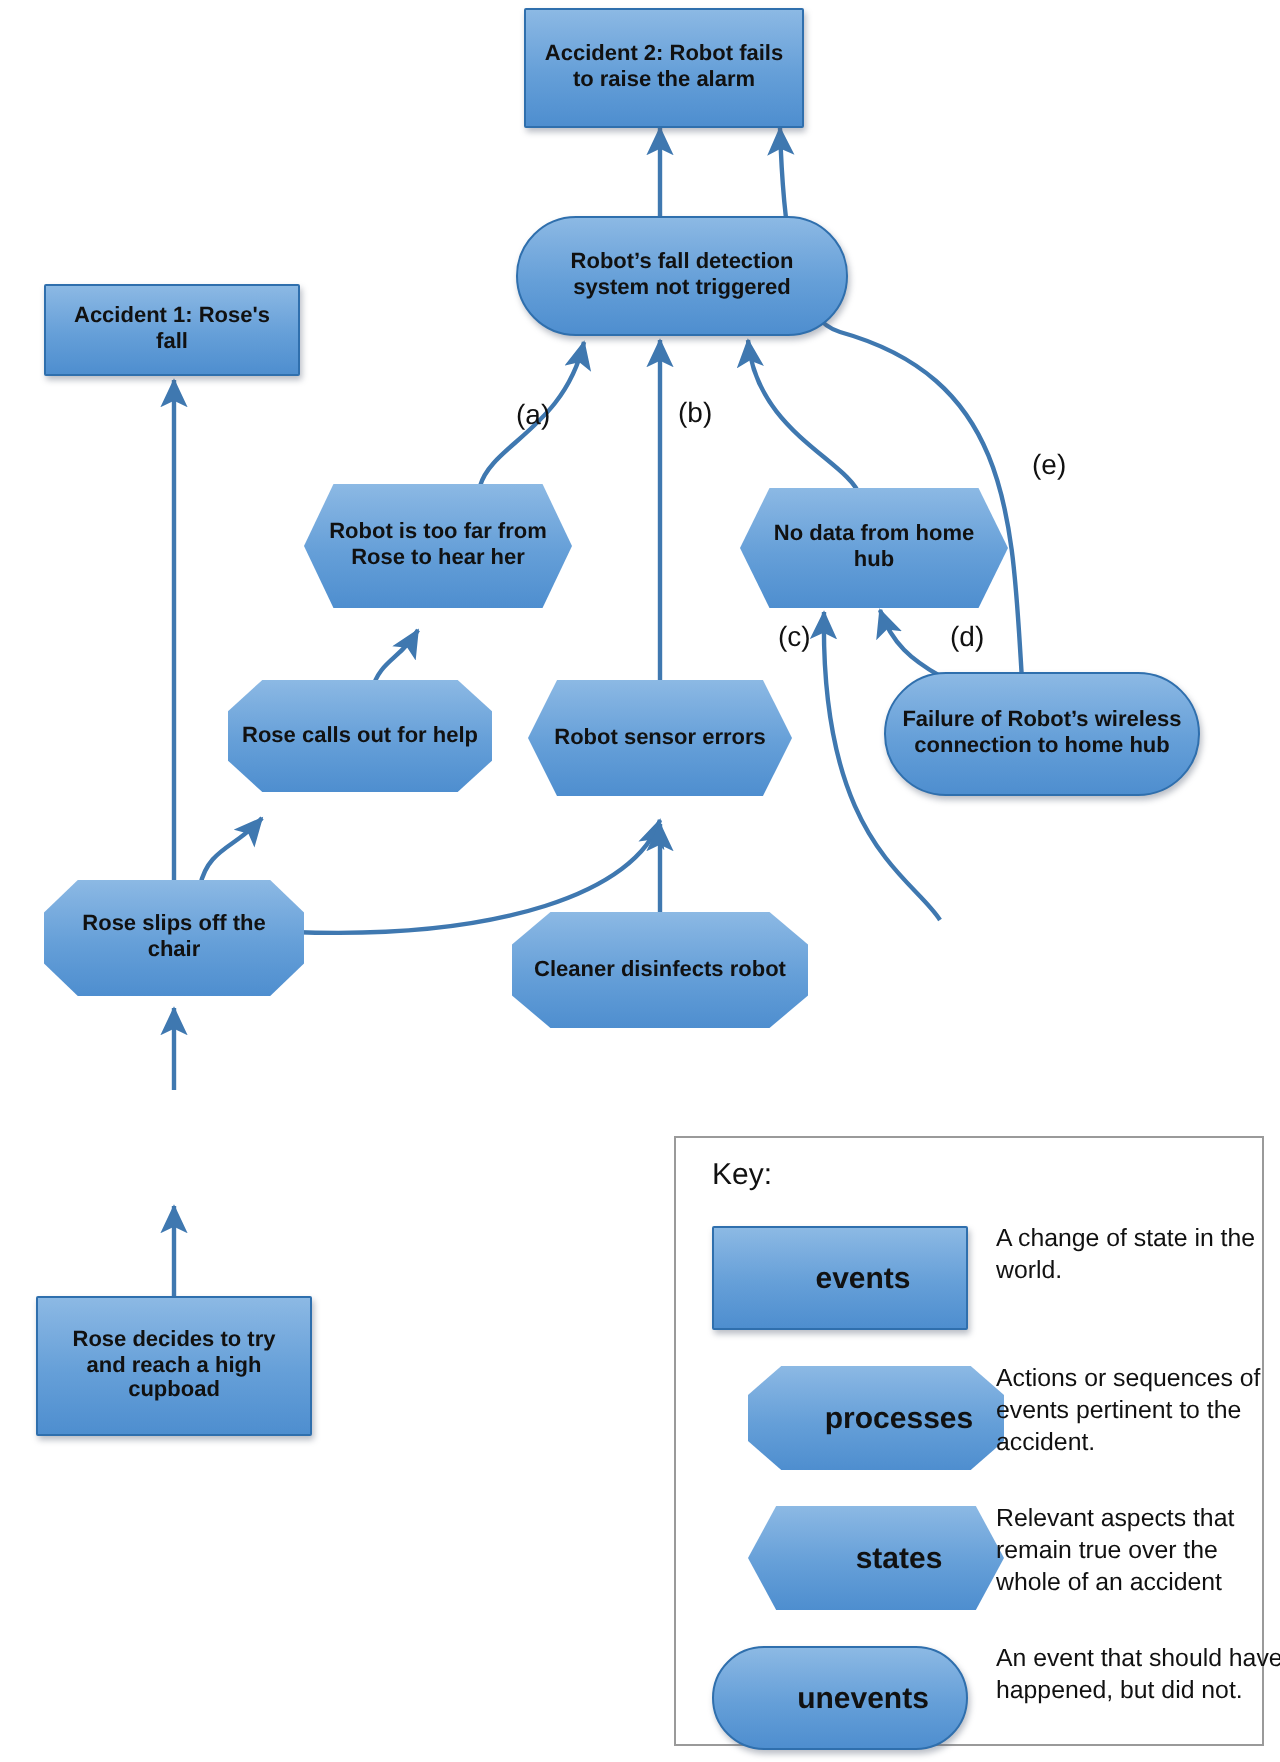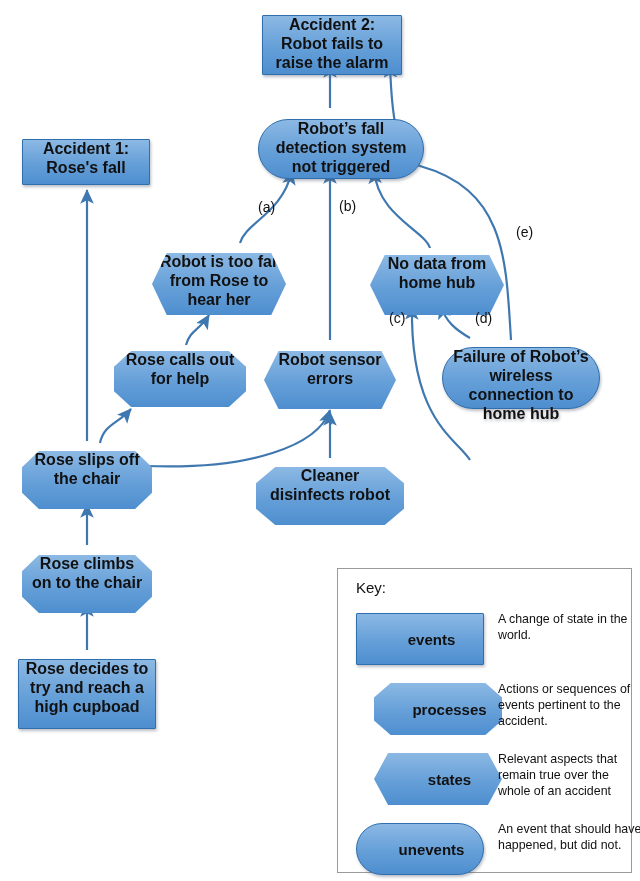--- a/index.html
+++ b/index.html
@@ -7,30 +7,29 @@
   body{
     width:640px;height:881px;position:relative;overflow:hidden;
     font-family:"Liberation Sans","DejaVu Sans",sans-serif;
     color:#0d0d0d;
   }
   #canvas{position:absolute;inset:0;width:640px;height:881px;}
   svg.edges{position:absolute;left:0;top:0;width:640px;height:881px;pointer-events:none;}
 
   .node{
     position:absolute;
-    display:flex;align-items:flex-start;justify-content:center;
+    display:flex;align-items:center;justify-content:center;
     text-align:center;
-    font-size:16px;line-height:1.18;
+    font-size:11px;line-height:1.18;
     font-weight:600;
     color:#111111;
     box-sizing:border-box;
     background:linear-gradient(to bottom,#8cb9e4 0%,#7fb0e0 18%,#659fd8 55%,#4e8ecf 100%);
     border:1px solid #2f6fad;
     filter:drop-shadow(1.5px 2px 1.6px rgba(80,90,110,0.40));
-    margin-top:11px;
   }
   .node span{display:block;padding:0 6px;}
 
   
   .shape-rect{border-radius:1px;}
   .shape-round{border-radius:999px;border:1px solid #2f6fad;}
   .shape-hex{
     border:none;
     clip-path:polygon(0% 50%, 11% 0%, 89% 0%, 100% 50%, 89% 100%, 11% 100%);
     filter:drop-shadow(1.5px 2px 1.6px rgba(80,90,110,0.40));
@@ -114,21 +113,21 @@
   </svg>
 
   <div class="node shape-rect" style="left:262px;top:4px;width:140px;height:60px;">
     <span>Accident 2: Robot fails to raise the alarm</span>
   </div>
 
   <div class="node shape-round" style="left:258px;top:108px;width:166px;height:60px;">
     <span>Robot’s fall detection system not triggered</span>
   </div>
 
-  <div class="node shape-rect" style="left:22px;top:128px;width:128px;height:46px;">
+  <div class="node shape-rect" style="left:22px;top:142px;width:128px;height:46px;">
     <span>Accident 1: Rose's fall</span>
   </div>
 
   <div class="node shape-hex" style="left:152px;top:242px;width:134px;height:62px;">
     <span>Robot is too far from Rose to hear her</span>
   </div>
 
   <div class="node shape-hex" style="left:370px;top:244px;width:134px;height:60px;">
     <span>No data from home hub</span>
   </div>
@@ -147,23 +146,20 @@
 
   <div class="node shape-oct" style="left:22px;top:440px;width:130px;height:58px;">
     <span>Rose slips off the chair</span>
   </div>
 
   <div class="node shape-oct" style="left:256px;top:456px;width:148px;height:58px;">
     <span>Cleaner disinfects robot</span>
   </div>
 
 
-  <div class="node shape-oct" style="left:22px;top:544px;width:130px;height:58px;">
-    <span>Rose climbs on to the chair</span>
-  </div>
 
   <div class="node shape-rect" style="left:18px;top:648px;width:138px;height:70px;">
     <span>Rose decides to try and reach a high cupboad</span>
   </div>
 
   <div class="edge-label" style="left:258px;top:199px;">(a)</div>
   <div class="edge-label" style="left:339px;top:198px;">(b)</div>
   <div class="edge-label" style="left:389px;top:310px;">(c)</div>
   <div class="edge-label" style="left:475px;top:310px;">(d)</div>
   <div class="edge-label" style="left:516px;top:224px;">(e)</div>

